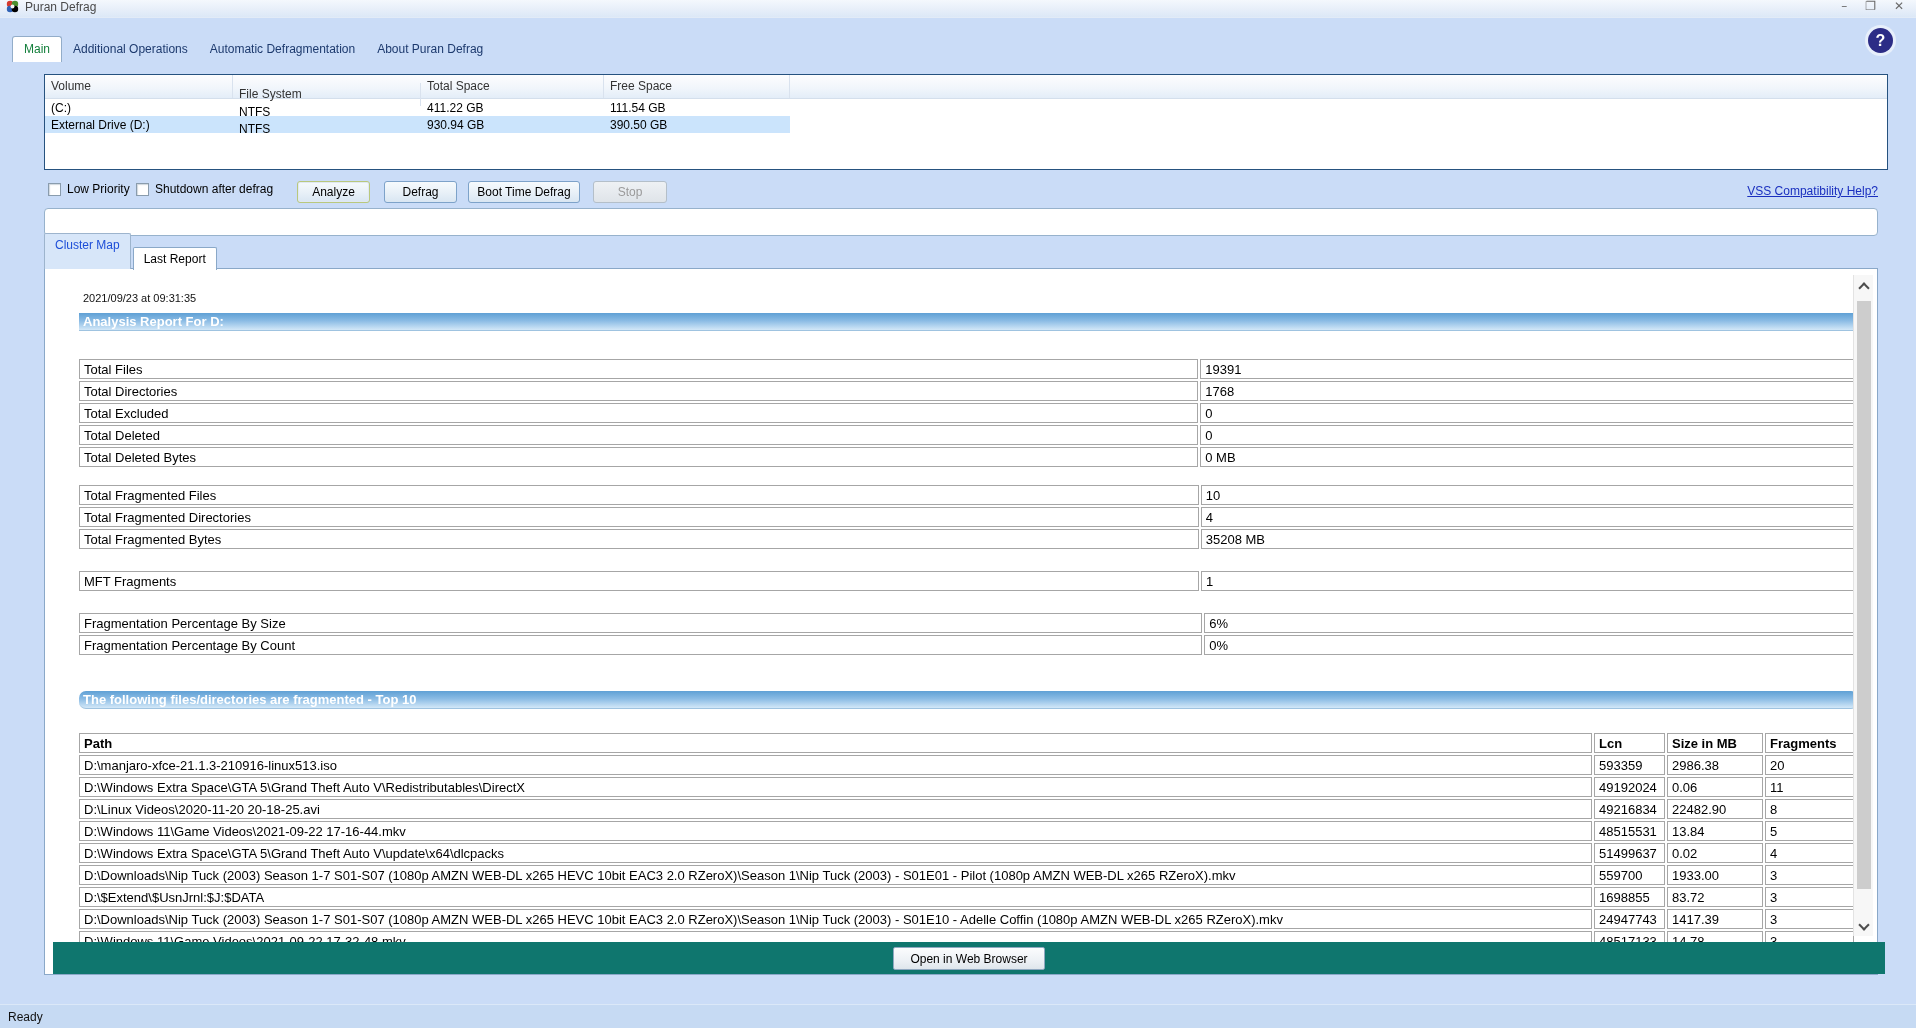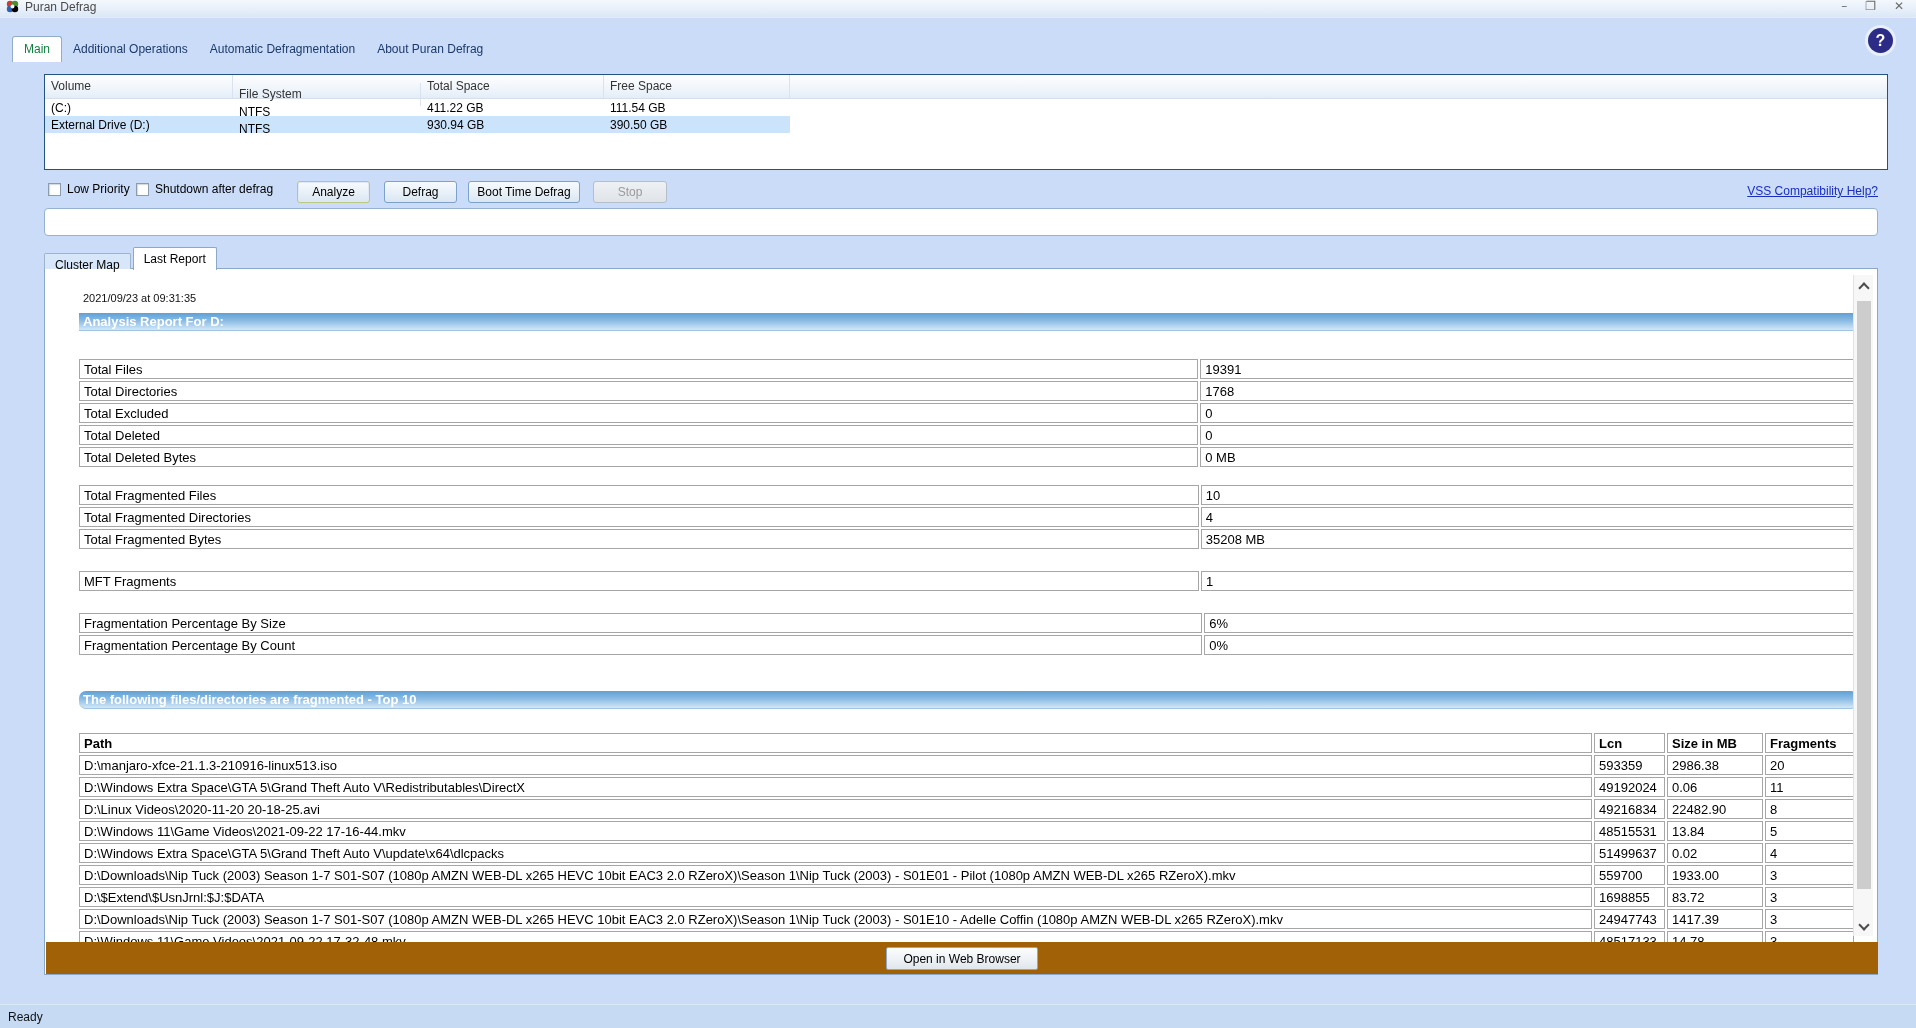--- a/index.html
+++ b/index.html
@@ -53,22 +53,22 @@
   .btn-stop { left:593px; width:74px; color:#9a9a9a;
     background:linear-gradient(180deg,#eef1f4,#dfe4e9); border-color:#b4bfc9; }
   .vss-link { position:absolute; right:38px; top:6px; color:var(--link,#1a2fbf); text-decoration:underline; font-size:12px; }
 
   
   .progress-box { position:absolute; left:44px; top:208px; width:1834px; height:28px;
     background:#fff; border:1px solid #97b2cc; border-radius:4px; }
 
   
   .report-tabs { position:absolute; left:44px; top:246px; display:flex; align-items:flex-end; height:23px; z-index:2; }
-  .report-tab { padding:4px 10px 4px; font-size:12px; color:#000000; background:#d7e6f9;
-    border:1px solid #9db4cd; border-bottom:none; border-radius:2px 2px 0 0; margin-right:2px; height:16px; }
+  .report-tab { padding:4px 10px 4px; font-size:12px; color:#1d4ed8; background:#d7e6f9;
+    border:1px solid #9db4cd; border-bottom:none; border-radius:2px 2px 0 0; margin-right:2px; height:36px; }
   .report-tab.active { background:#fff; color:#000; height:23px; margin-bottom:-1px; border-color:#8aa8c8; }
 
   .panel { position:absolute; left:44px; top:268px; width:1834px; height:707px;
     background:#fff; border:1px solid #8aa8c8; z-index:1; }
 
   .report-viewport { position:absolute; left:13px; top:6px; width:1806px; height:661px; overflow:hidden; background:#fff;margin-top:12px; }
   .report-inner { position:absolute; left:21px; top:0; width:1779px; }
 
   .report-date { position:absolute; top:5px; left:4px; font-size:11px; color:#111; }
   .hdr-bar { position:absolute; left:0; width:1779px; height:18px;
@@ -90,21 +90,21 @@
 
   
   .scrollbar { position:absolute; left:1808px; top:6px; width:20px; height:661px;
     background:#f7f7f7; border-left:1px solid #e3e3e3; }
   .sb-thumb { position:absolute; left:3px; top:26px; width:14px; height:588px; background:#cdcdcd; }
   .chev { position:absolute; left:6px; width:8px; height:8px; border-top:2px solid #4d4d4d; border-right:2px solid #4d4d4d; }
   .chev.up { top:9px; transform:rotate(-45deg); }
   .chev.down { bottom:7px; transform:rotate(135deg); }
 
   
-  .panel-strip { position:absolute; left:1px; top:673px; width:1832px; height:32px; background:#a16207; }
+  .panel-strip { position:absolute; left:8px; top:673px; width:1832px; height:32px; background:#0f766e; }
   .open-browser-btn { position:absolute; left:50%; top:5px; transform:translateX(-50%);
     width:152px; height:23px; font-size:12px; text-align:center; padding-top:4px;
     background:linear-gradient(180deg,#fbfcfd 0%, #eef2f6 55%, #dfe6ec 100%);
     border:1px solid #8fa8c0; border-radius:2px; }
 
   
   .statusbar { position:absolute; left:0; top:1004px; width:1916px; height:24px;
     background:var(--status-bg,#c6daf3); border-top:1px solid #dbe8f8; padding:5px 8px; color:#111; }
 </style>
 </head>

